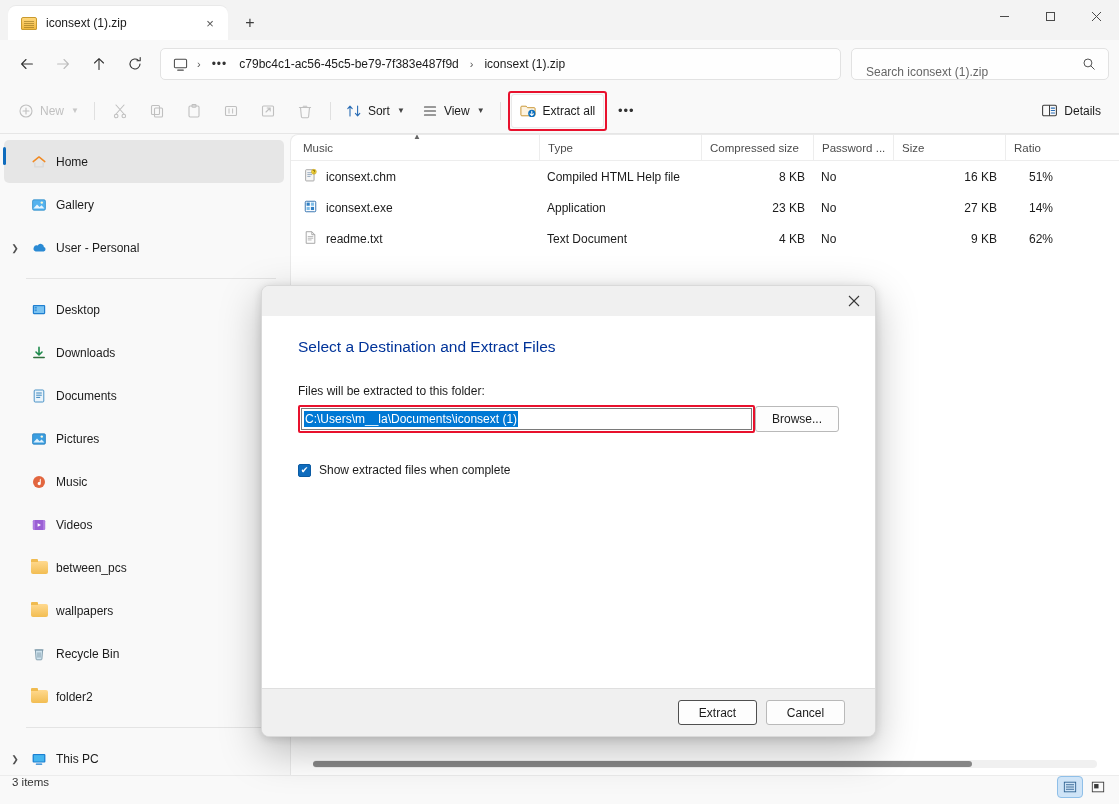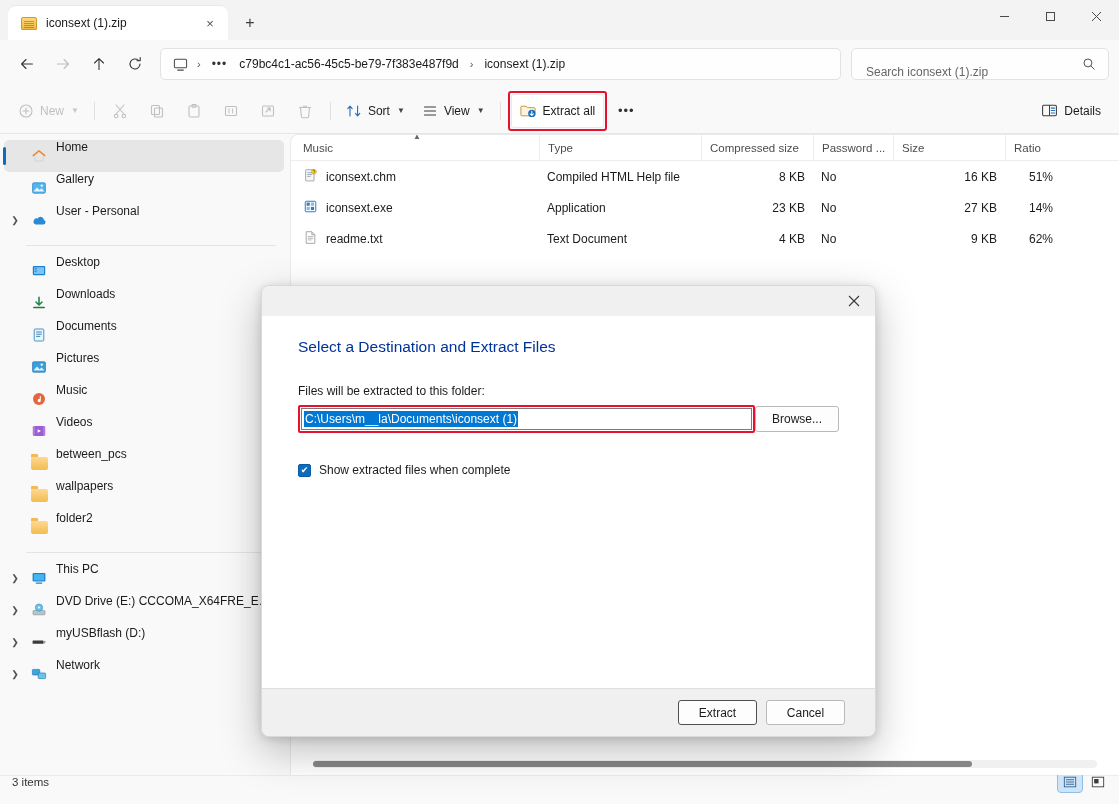--- a/index.html
+++ b/index.html
@@ -152,22 +152,22 @@
 
   
   .sidebar {
     flex: 0 0 290px;
     background: #f9f9f9;
     padding: 6px 0 0 0;
     overflow: hidden;
     position: relative;
   }
   .navitem {
-    height: 32px;
-    display: flex; 
+    height: 43px;
+    display: flex; align-items: center;
     margin: 0 6px 0 4px;
     border-radius: 5px;
     padding-right: 6px;
     position: relative;
   }
   .navitem.selected { background: #e6e6e6; }
   .navitem.selected::before {
     content: ""; position: absolute; left: -1px; top: 7px;
     width: 3px; height: 18px; border-radius: 2px; background: #0f6cbd;
   }
@@ -251,21 +251,21 @@
     position: absolute; left: 0; top: 1px;
     width: 84%; height: 6px; border-radius: 3px;
     background: #868686;
   }
 
   
   .statusbar {
     height: 29px; flex: 0 0 29px;
     background: #f9f9f9;
     border-top: 1px solid #ececec;
-    display: flex; align-items: center;
+    display: flex; align-items: flex-start;
     padding: 0 8px 16px 12px;
     font-size: 11.5px; color: #333;
   }
   .status-views { margin-left: auto; display: flex; gap: 2px; }
   .viewtoggle {
     width: 26px; height: 22px; border-radius: 4px;
     display: flex; align-items: center; justify-content: center;
   }
   .viewtoggle.active { background: #cfe4f7; border: 1px solid #8fbfe8; }
 
@@ -686,20 +686,31 @@
       </div>
 
       <div class="navitem">
         <span class="twisty"></span>
         <span class="navicon">
             <span class="plainfolder"></span>
           </span>
         <span class="navlabel">wallpapers</span>
       </div>
 
+      <div class="navitem">
+        <span class="twisty"></span>
+        <span class="navicon">
+          <svg width="16" height="16" viewBox="0 0 16 16">
+              <path d="M4.4 4h7.2l-.7 9.1a.8.8 0 0 1-.8.7H5.9a.8.8 0 0 1-.8-.7L4.4 4z" fill="#cfe3ee" stroke="#7b97a8" stroke-width="0.9"></path>
+              <path d="M3.5 3.9h9" stroke="#7b97a8" stroke-width="1"></path>
+              <path d="M7 6.4v5.2M9 6.4v5.2" stroke="#6f8b9b" stroke-width="0.8"></path>
+            </svg>
+        </span>
+        <span class="navlabel">Recycle Bin</span>
+      </div>
 
       <div class="navitem">
         <span class="twisty"></span>
         <span class="navicon">
             <span class="plainfolder"></span>
           </span>
         <span class="navlabel">folder2</span>
       </div>
 
 

